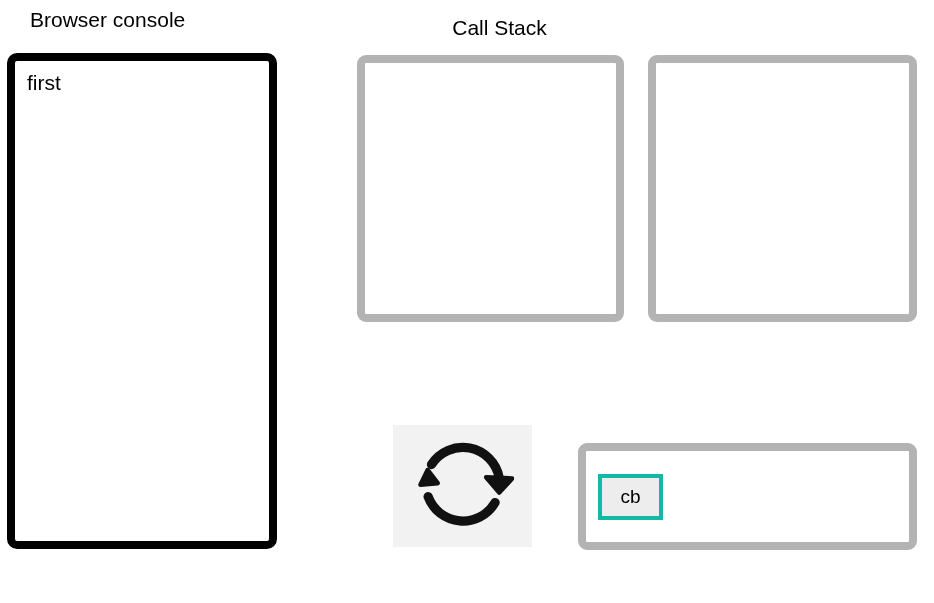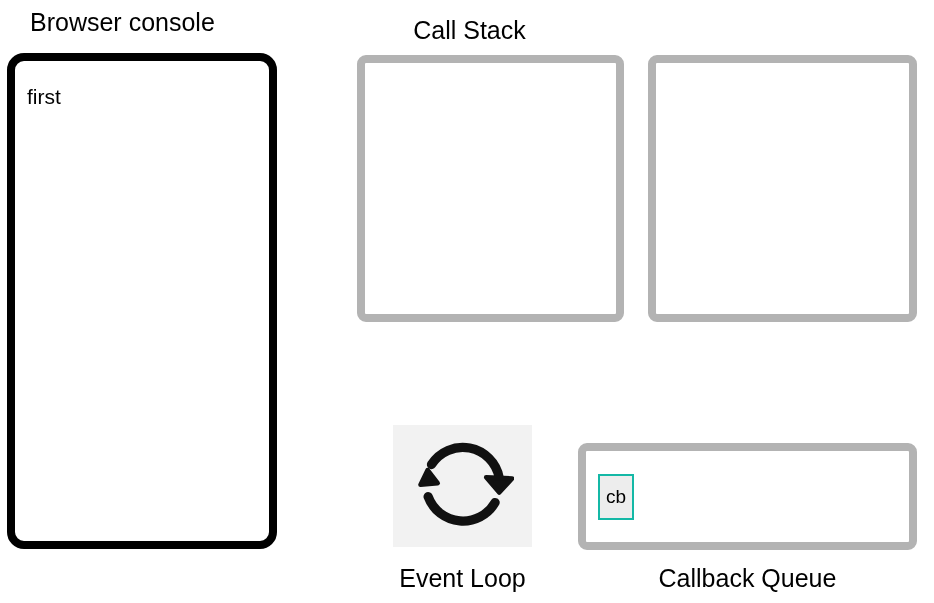--- a/index.html
+++ b/index.html
@@ -12,48 +12,48 @@
   #stage {
     position: relative;
     width: 934px;
     height: 603px;
     background: #ffffff;
     overflow: hidden;
   }
   .abs { position: absolute; box-sizing: border-box; }
 
   .section-label {
-    font-size: 25px;
+    font-size: 21px;
     color: #000000;
     white-space: nowrap;
   }
   .centered { text-align: center; }
 
   
   .console-label { left: 30px; top: 8px; }
   .console-box {
     left: 7px; top: 53px;
     width: 270px; height: 496px;
     border: 8px solid #000000;
-    border-radius: 17px;
+    border-radius: 10px;
     background: #ffffff;
-    padding: 20px 12px;
+    padding: 6px 12px;
   }
   .console-line {
     font-size: 21px;
     line-height: 31px;
   }
 
   
   .gray-box {
     border: 8px solid #b3b3b3;
     border-radius: 9px;
     background: #ffffff;
   }
-  .callstack-label { left: 336px; top: 16px; width: 267px; }
+  .callstack-label { left: 366px; top: 16px; width: 267px; }
   .callstack-box  { left: 357px; top: 55px; width: 267px; height: 267px; }
   .webapis-label  { left: 648px; top: 16px; width: 269px; }
   .webapis-box    { left: 648px; top: 55px; width: 269px; height: 267px; }
 
   
   .eventloop-iconbox {
     left: 393px; top: 425px;
     width: 139px; height: 122px;
     background: #f2f2f2;
     display: flex;
@@ -63,24 +63,24 @@
   .eventloop-label { left: 378px; top: 564px; width: 169px; }
 
   
   .queue-box {
     left: 578px; top: 443px;
     width: 339px; height: 107px;
     display: flex;
     align-items: center;
   }
   .queue-item {
-    width: 36px; height: 46px;
+    width: 65px; height: 46px;
     margin-left: 12px;
     background: #ededed;
-    border: 2px solid #14b8a6;
+    border: 4px solid #14b8a6;
     display: flex;
     align-items: center;
     justify-content: center;
     font-size: 19px;
     box-sizing: border-box;
   }
   .queue-label { left: 578px; top: 564px; width: 339px; }
 </style>
 </head>
 <body>
@@ -101,20 +101,18 @@
   <div class="abs eventloop-iconbox">
     <span>
       <svg width="102" height="102" viewBox="0 0 110 110" aria-hidden="true">
         <path d="M 21 34 A 40 40 0 0 1 94 48" stroke="#111111" stroke-width="10" fill="none" stroke-linecap="round"></path>
         <path d="M 80 47.8 L 94.1 64.2 L 108 49.1 Z" fill="#111111" stroke="#111111" stroke-width="5" stroke-linejoin="round"></path>
         <path d="M 89.6 75 A 40 40 0 0 1 17.4 68.7" stroke="#111111" stroke-width="10" fill="none" stroke-linecap="round"></path>
         <path d="M 9.2 55.8 L 16.9 40 L 27.7 54.2 Z" fill="#111111" stroke="#111111" stroke-width="5" stroke-linejoin="round"></path>
       </svg>
     </span>
   </div>
-  <div class="abs section-label centered eventloop-label">Event Loop</div>
 
   <div class="abs gray-box queue-box">
     <div class="queue-item">cb</div>
   </div>
-  <div class="abs section-label centered queue-label">Callback Queue</div>
 
 </div>
 
 </body></html>

